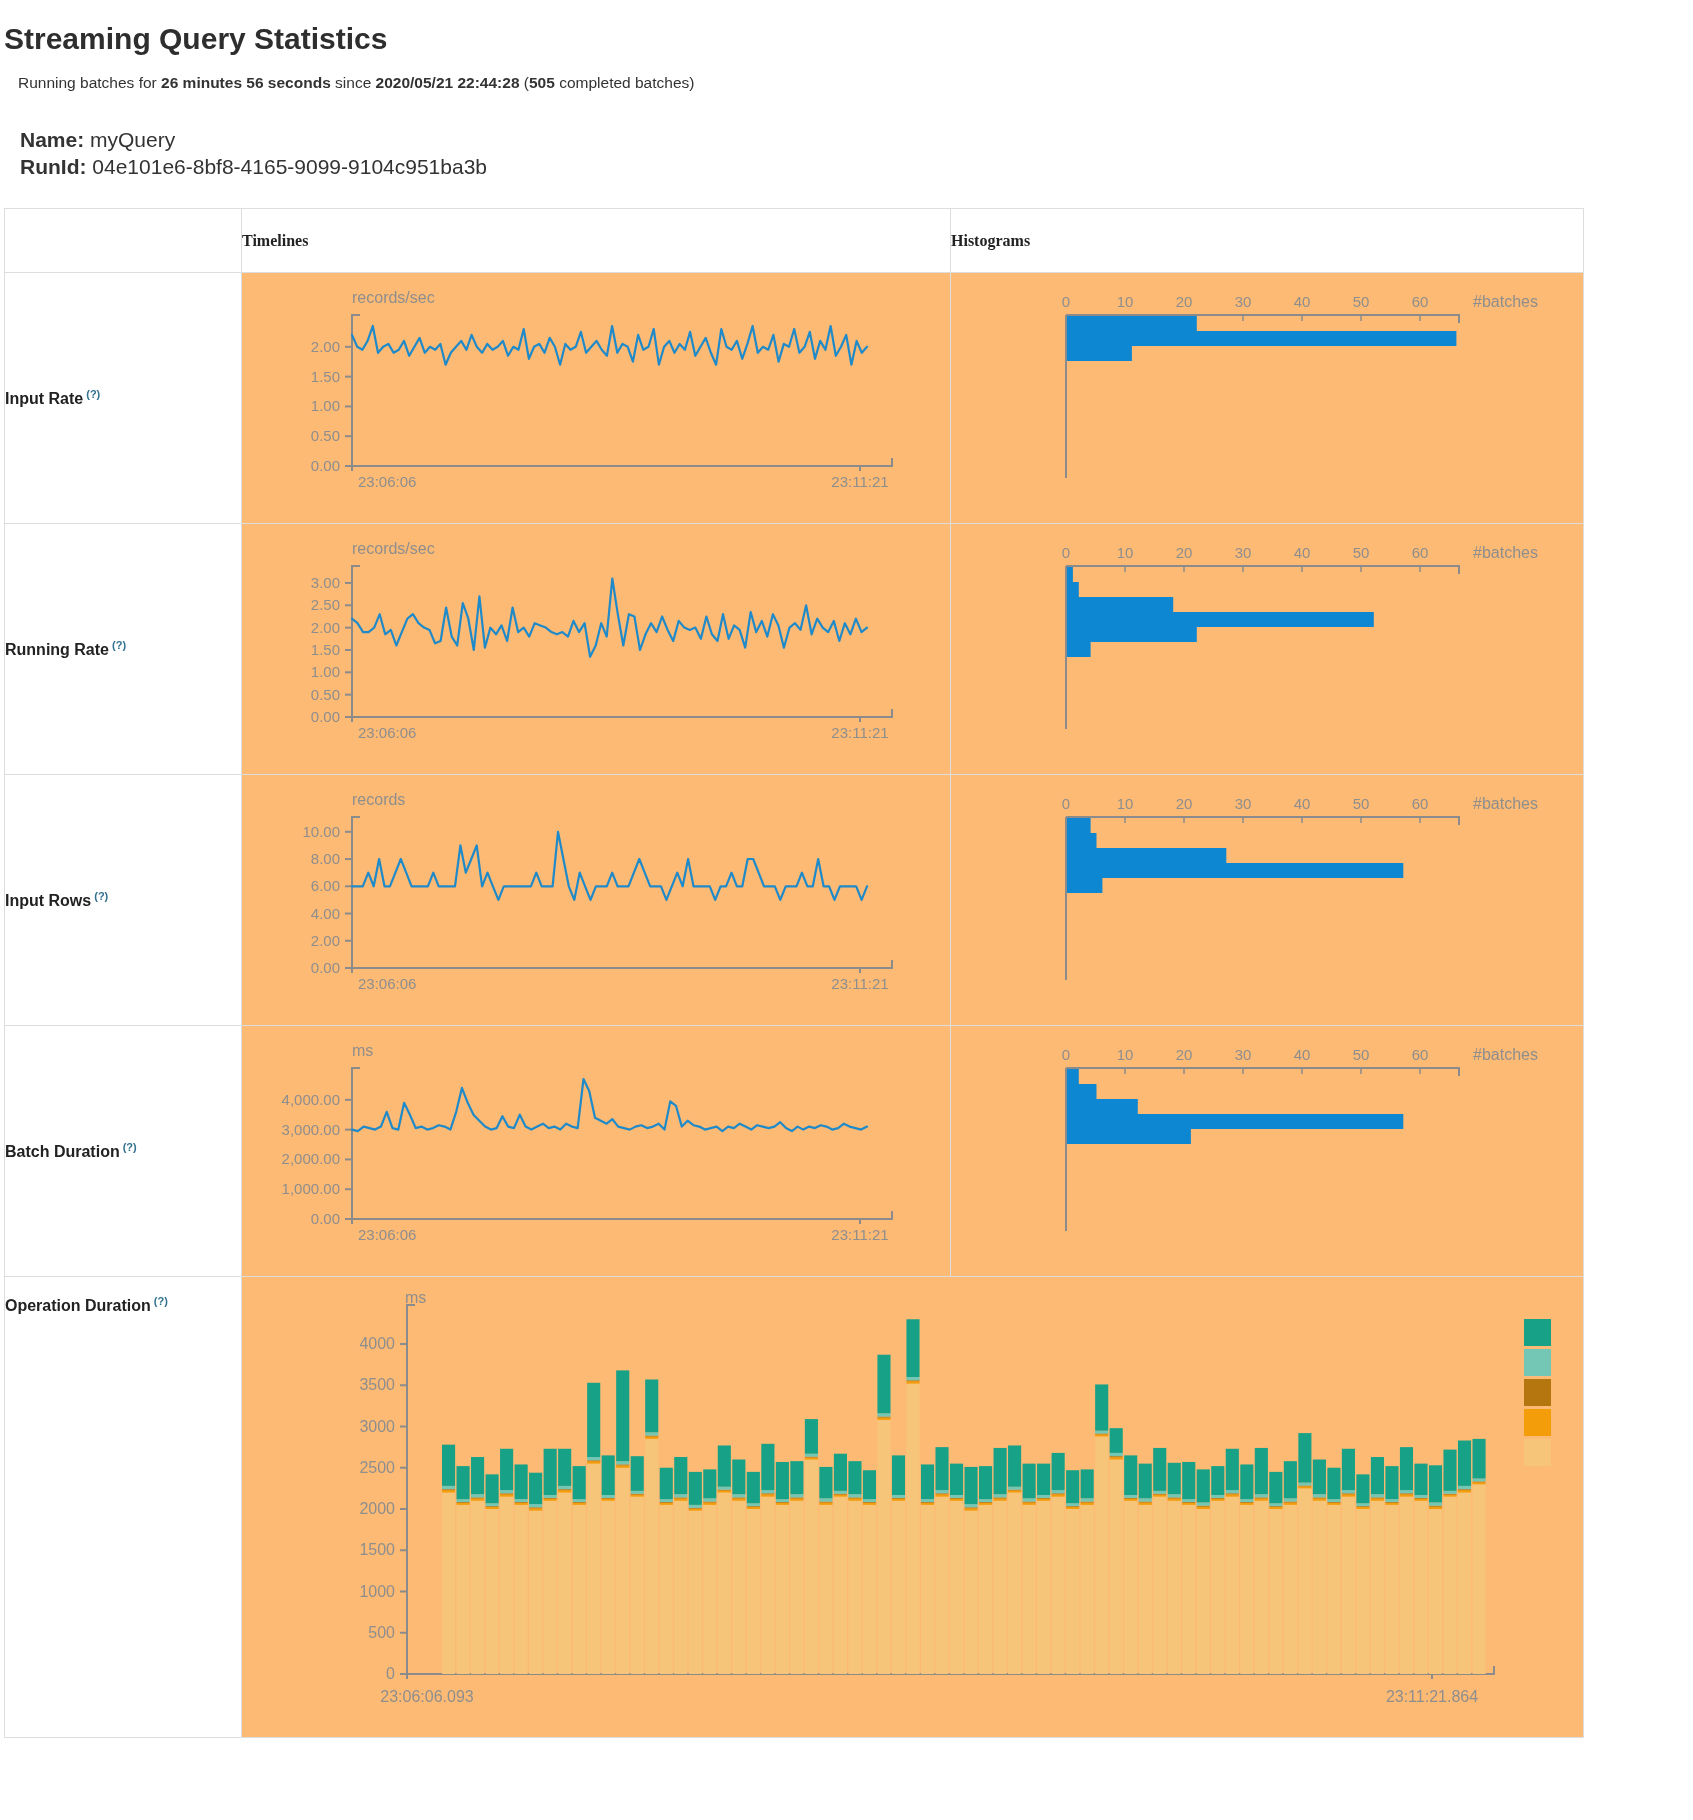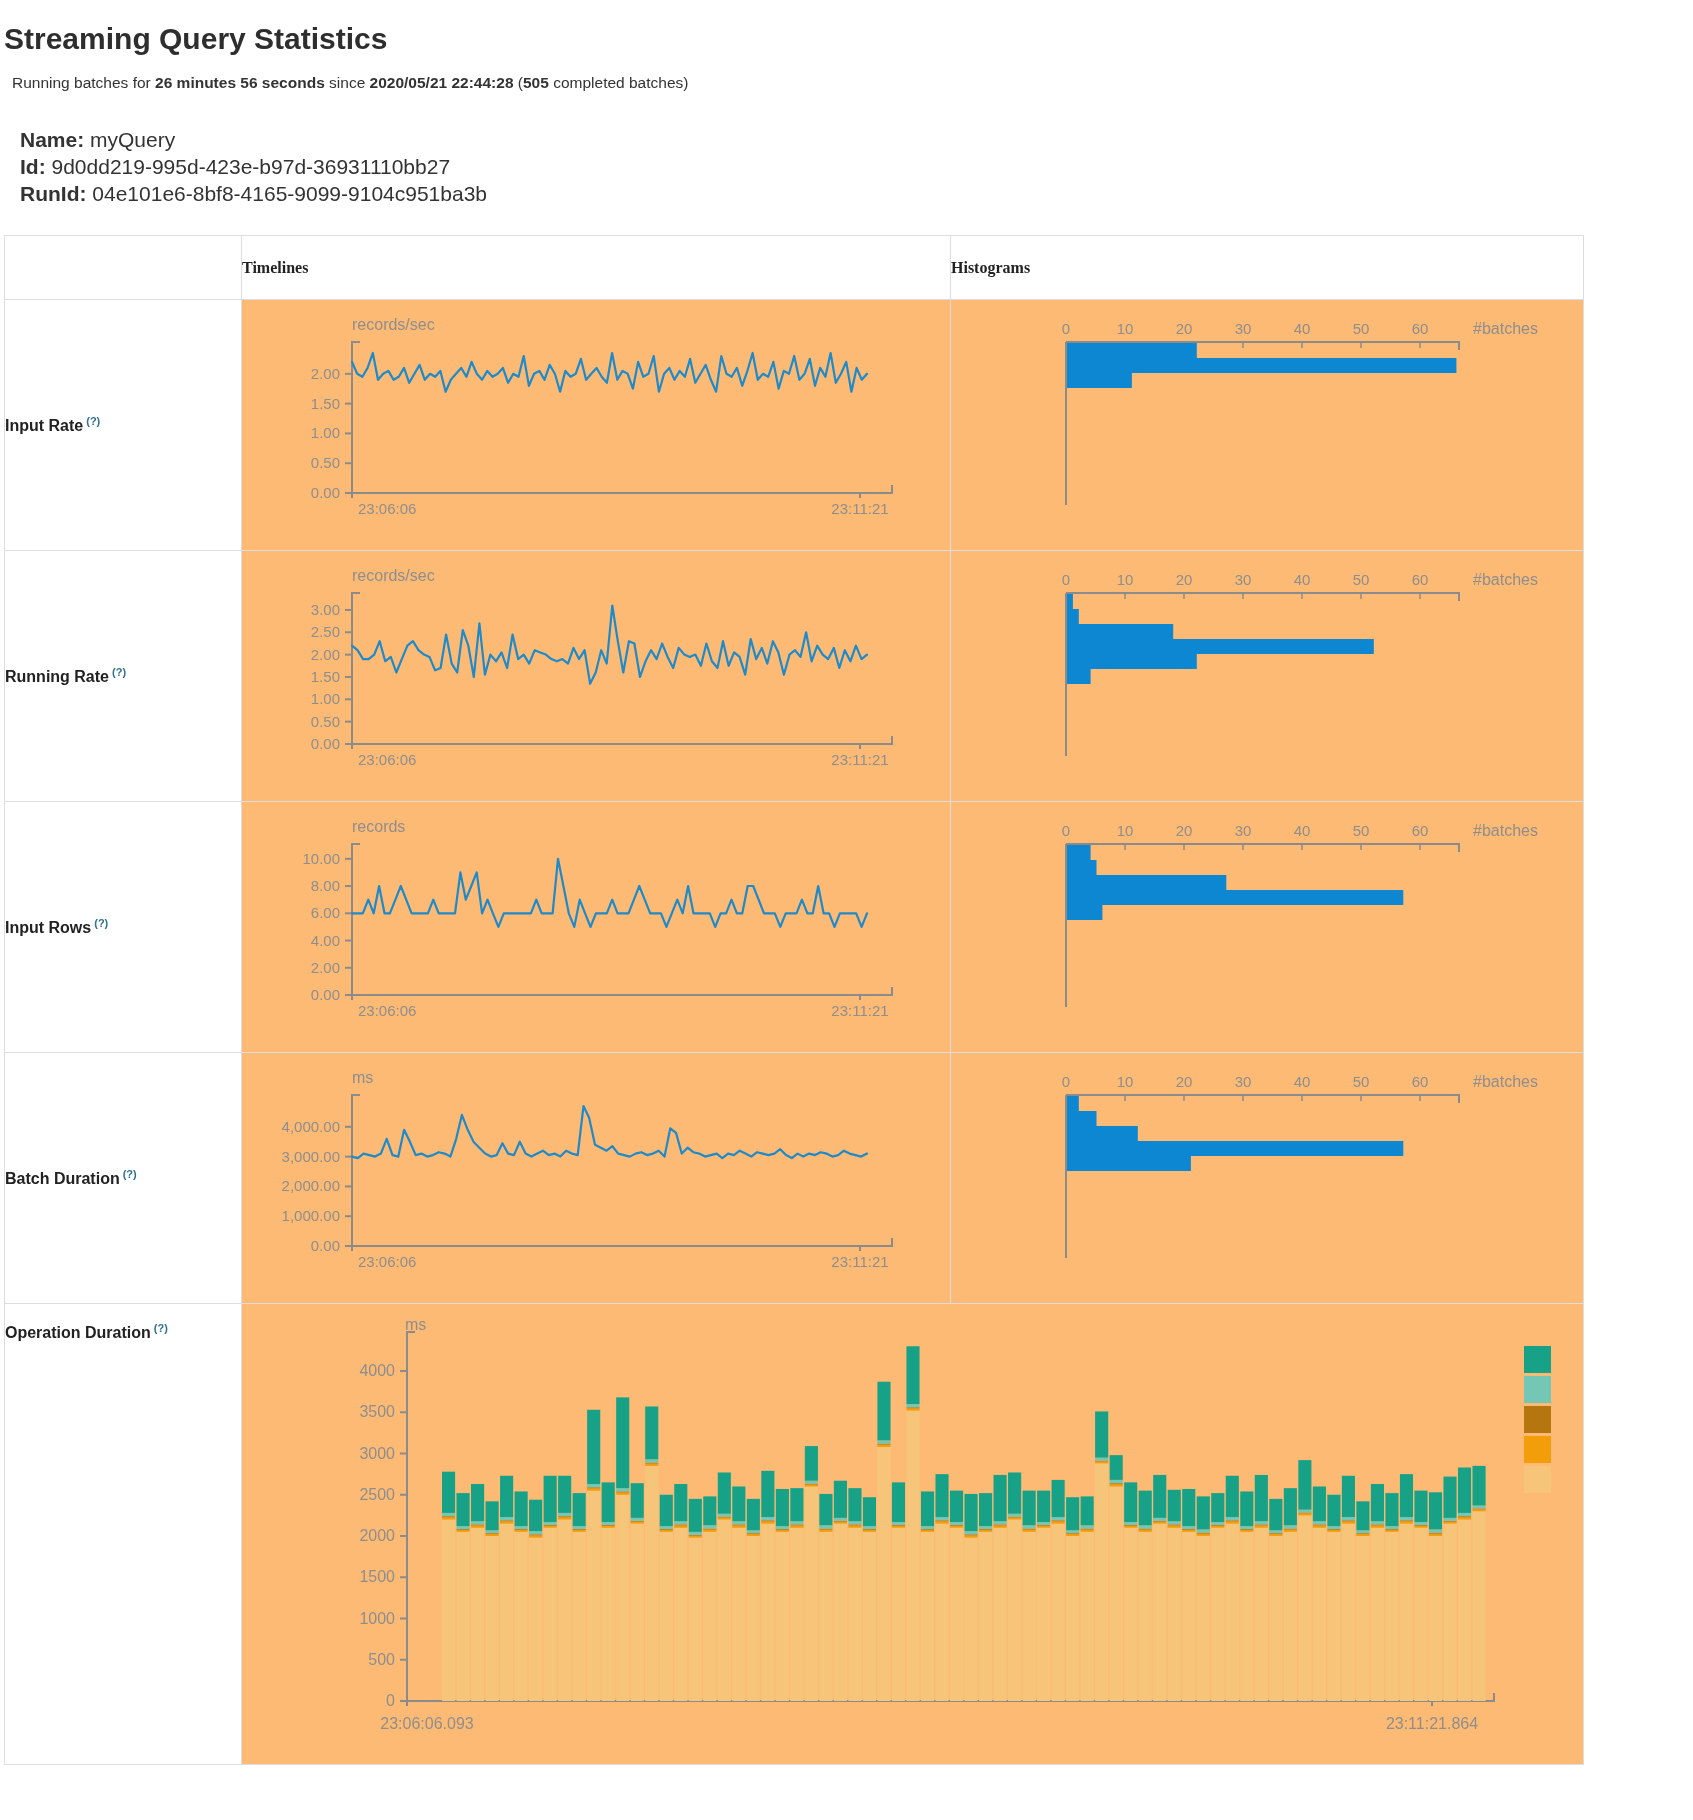--- a/index.html
+++ b/index.html
@@ -1,18 +1,18 @@
 <!DOCTYPE html>
 <html><head>
 <meta charset="utf-8">
 <style>
   html,body{margin:0;padding:0;background:#ffffff;font-family:"Liberation Sans","DejaVu Sans",sans-serif;color:#333;}
   .page{width:1693px;min-height:1820px;box-sizing:border-box;padding:14px 16px 30px 4px;}
   h1{font-size:30px;font-weight:bold;color:#2e2e2e;margin:8px 0 18px 0;letter-spacing:0;}
-  .subtitle{font-size:15.5px;color:#333;margin:0 0 34px 8px;}
+  .subtitle{font-size:15.5px;color:#333;margin:0 0 34px 14px;}
   .meta{font-size:21px;line-height:27px;margin:0 0 28px 16px;}
   .meta b{font-weight:bold;}
   table.stats{border-collapse:collapse;table-layout:fixed;width:1578px;}
   table.stats td,table.stats th{border:1px solid #ddd;padding:0;}
   th.headcell{height:63px;text-align:left;font-size:16px;font-weight:bold;color:#222;padding-left:12px;background:#fff;font-family:Liberation Serif, serif;}
   td.label-cell{width:236px;vertical-align:middle;font-size:16px;font-weight:bold;color:#222;padding-left:12px;}
   td.label-cell.top{vertical-align:top;padding-top:18px;}
   td.chart-cell{vertical-align:top;background:#fdba74;}
   .tl-cell{width:708px;}
   .hist-cell{width:632px;}
@@ -25,21 +25,20 @@
 </head>
 <body>
 
 <div class="page">
   <h1>Streaming Query Statistics</h1>
 
   <p class="subtitle"><span>Running batches for </span><b>26 minutes 56 seconds</b><span> since </span><b>2020/05/21 22:44:28</b><span> (</span><b>505</b><span> completed batches)</span></p>
 
   <div class="meta">
     <div><b>Name:</b><span> myQuery</span></div>
-    <div><b>Id:</b><span> 9d0dd219-995d-423e-b97d-36931110bb27</span></div>
     <div><b>RunId:</b><span> 04e101e6-8bf8-4165-9099-9104c951ba3b</span></div>
   </div>
 
   <table class="stats">
     <tbody>
         <tr>
       <th class="headcell" style="width:236px"></th>
       <th class="headcell tl-cell">Timelines</th>
       <th class="headcell hist-cell">Histograms</th>
     </tr>

